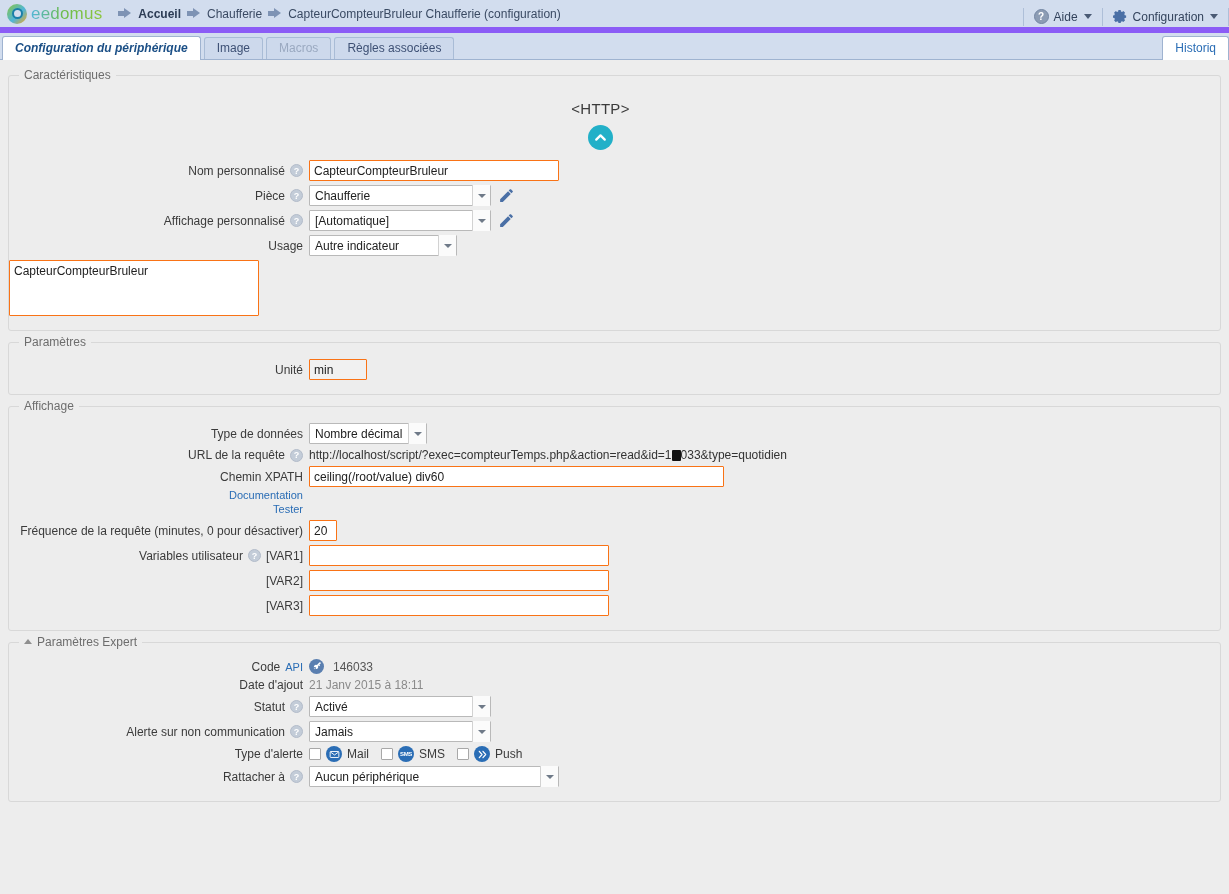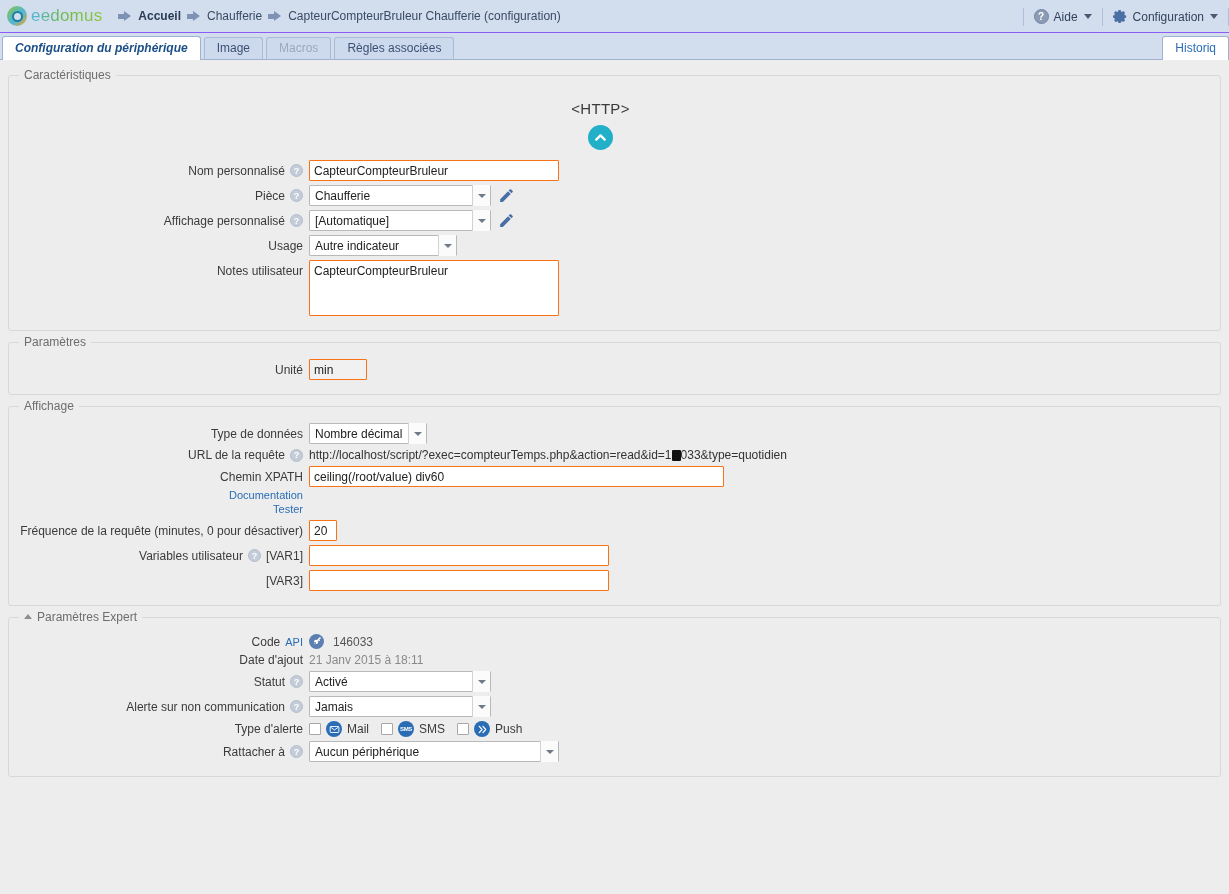--- a/index.html
+++ b/index.html
@@ -11,21 +11,21 @@
     font-family: "Liberation Sans", sans-serif;
     font-size: 12px;
     color: #333;
   }
 
   
   .topbar {
     position: relative;
     height: 33px;
     background: #d2ddee;
-    border-bottom: 1px solid #8b5cf6;
+    border-bottom: 6px solid #8b5cf6;
     display: flex;
     align-items: center;
   }
   .logo {
     display: flex; align-items: center;
     margin-left: 7px; margin-right: 16px;
   }
   .logo-ring {
     width: 20px; height: 20px; border-radius: 50%;
     background: linear-gradient(135deg,#8cc63e 0%, #4fb6d8 55%, #f6a81c 100%);
@@ -311,21 +311,20 @@
       <div class="lbl">Usage</div>
       <div class="fld">
         <div class="sel" style="width:148px">
           <span>Autre indicateur</span>
           <span class="arrow"></span>
         </div>
       </div>
     </div>
 
     <div class="row" style="align-items:flex-start">
-      <div class="lbl tall">Notes utilisateur</div>
       <div class="fld">
         <textarea class="txt" style="width: 250px;">CapteurCompteurBruleur</textarea>
       </div>
     </div>
   </fieldset>
 
   <fieldset>
     <legend>Paramètres</legend>
     <div class="row">
       <div class="lbl">Unité</div>
@@ -387,20 +386,26 @@
       <div class="lbl">
         <span>Variables utilisateur</span>
         <span class="q">?</span>
         <span>[VAR1]</span>
       </div>
       <div class="fld">
         <input class="txt" style="width: 300px;" value="">
       </div>
     </div>
 
+    <div class="row">
+      <div class="lbl">[VAR2]</div>
+      <div class="fld">
+        <input class="txt" style="width: 300px;" value="">
+      </div>
+    </div>
 
     <div class="row">
       <div class="lbl">[VAR3]</div>
       <div class="fld">
         <input class="txt" style="width: 300px;" value="">
       </div>
     </div>
   </fieldset>
 
   <fieldset>

